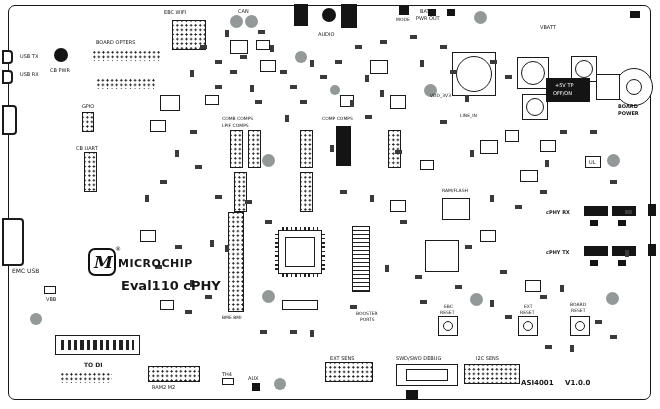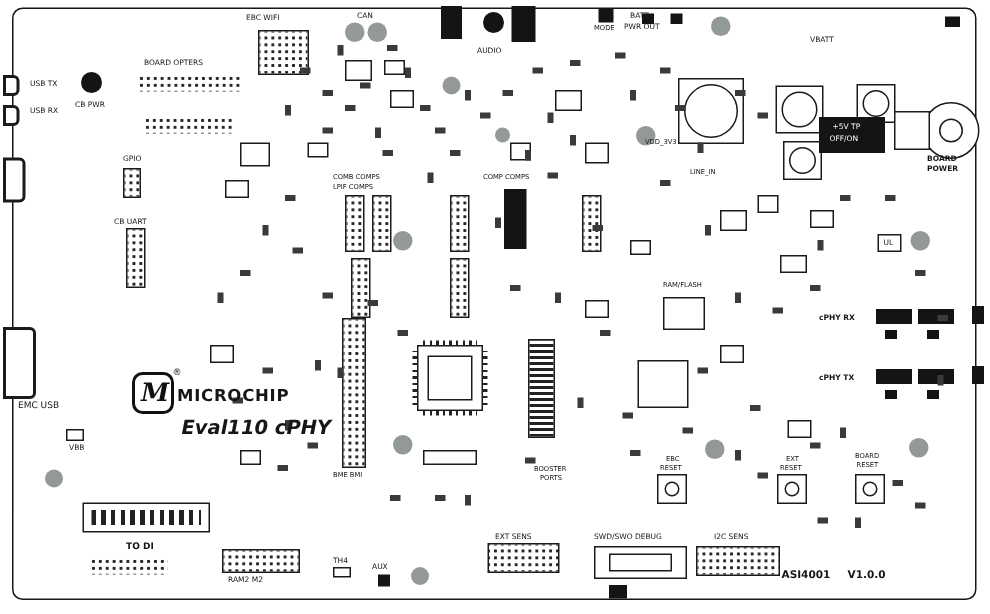--- a/index.html
+++ b/index.html
@@ -265,21 +265,21 @@
       <div class="lbl" style="left: 20px; top: 54px; font-size: 5px;">USB TX</div>
       <div class="lbl" style="left: 20px; top: 72px; font-size: 5px;">USB RX</div>
       <div class="lbl" style="left: 50px; top: 68px; font-size: 5px;">CB PWR</div>
       <div class="lbl" style="left: 82px; top: 104px; font-size: 5px;">GPIO</div>
       <div class="lbl" style="left: 76px; top: 146px; font-size: 5px;">CB UART</div>
       <div class="lbl" style="left: 12px; top: 268px; font-size: 6px;">EMC USB</div>
       <div class="lbl" style="left: 46px; top: 297px; font-size: 5px;">VBB</div>
       <div class="lbl" style="left: 84px; top: 362px; font-size: 6px; font-weight: bold;">TO DI</div>
       <div class="lbl" style="left: 152px; top: 385px; font-size: 5px;">RAM2 M2</div>
       <div class="lbl" style="left: 118px; top: 258px; font-size: 11px; font-weight: bold; letter-spacing: 0.5px;">MICROCHIP</div>
-      <div class="lbl" style="left: 121px; top: 279px; font-size: 13px; font-weight: bold; font-style: italic;">Eval110 cPHY</div>
+      <div class="lbl" style="left: 121px; top: 279px; font-size: 13px; font-weight: bold; ">Eval110 cPHY</div>
       <div class="lbl" style="left: 238px; top: 9px; font-size: 5px;">CAN</div>
       <div class="lbl" style="left: 318px; top: 32px; font-size: 5px;">AUDIO</div>
       <div class="lbl" style="left: 396px; top: 18px; font-size: 4.5px;">MODE</div>
       <div class="lbl" style="left: 420px; top: 9px; font-size: 5px;">BATT+</div>
       <div class="lbl" style="left: 416px; top: 16px; font-size: 5px;">PWR OUT</div>
       <div class="lbl" style="left: 540px; top: 25px; font-size: 5px;">VBATT</div>
       <div class="lbl" style="left: 618px; top: 104px; font-size: 5px; font-weight: bold;">BOARD</div>
       <div class="lbl" style="left: 618px; top: 111px; font-size: 5px; font-weight: bold;">POWER</div>
       <div class="lbl" style="left: 430px; top: 94px; font-size: 4.5px;">VDD_3V3</div>
       <div class="lbl" style="left: 460px; top: 114px; font-size: 4.5px;">LINE_IN</div>

